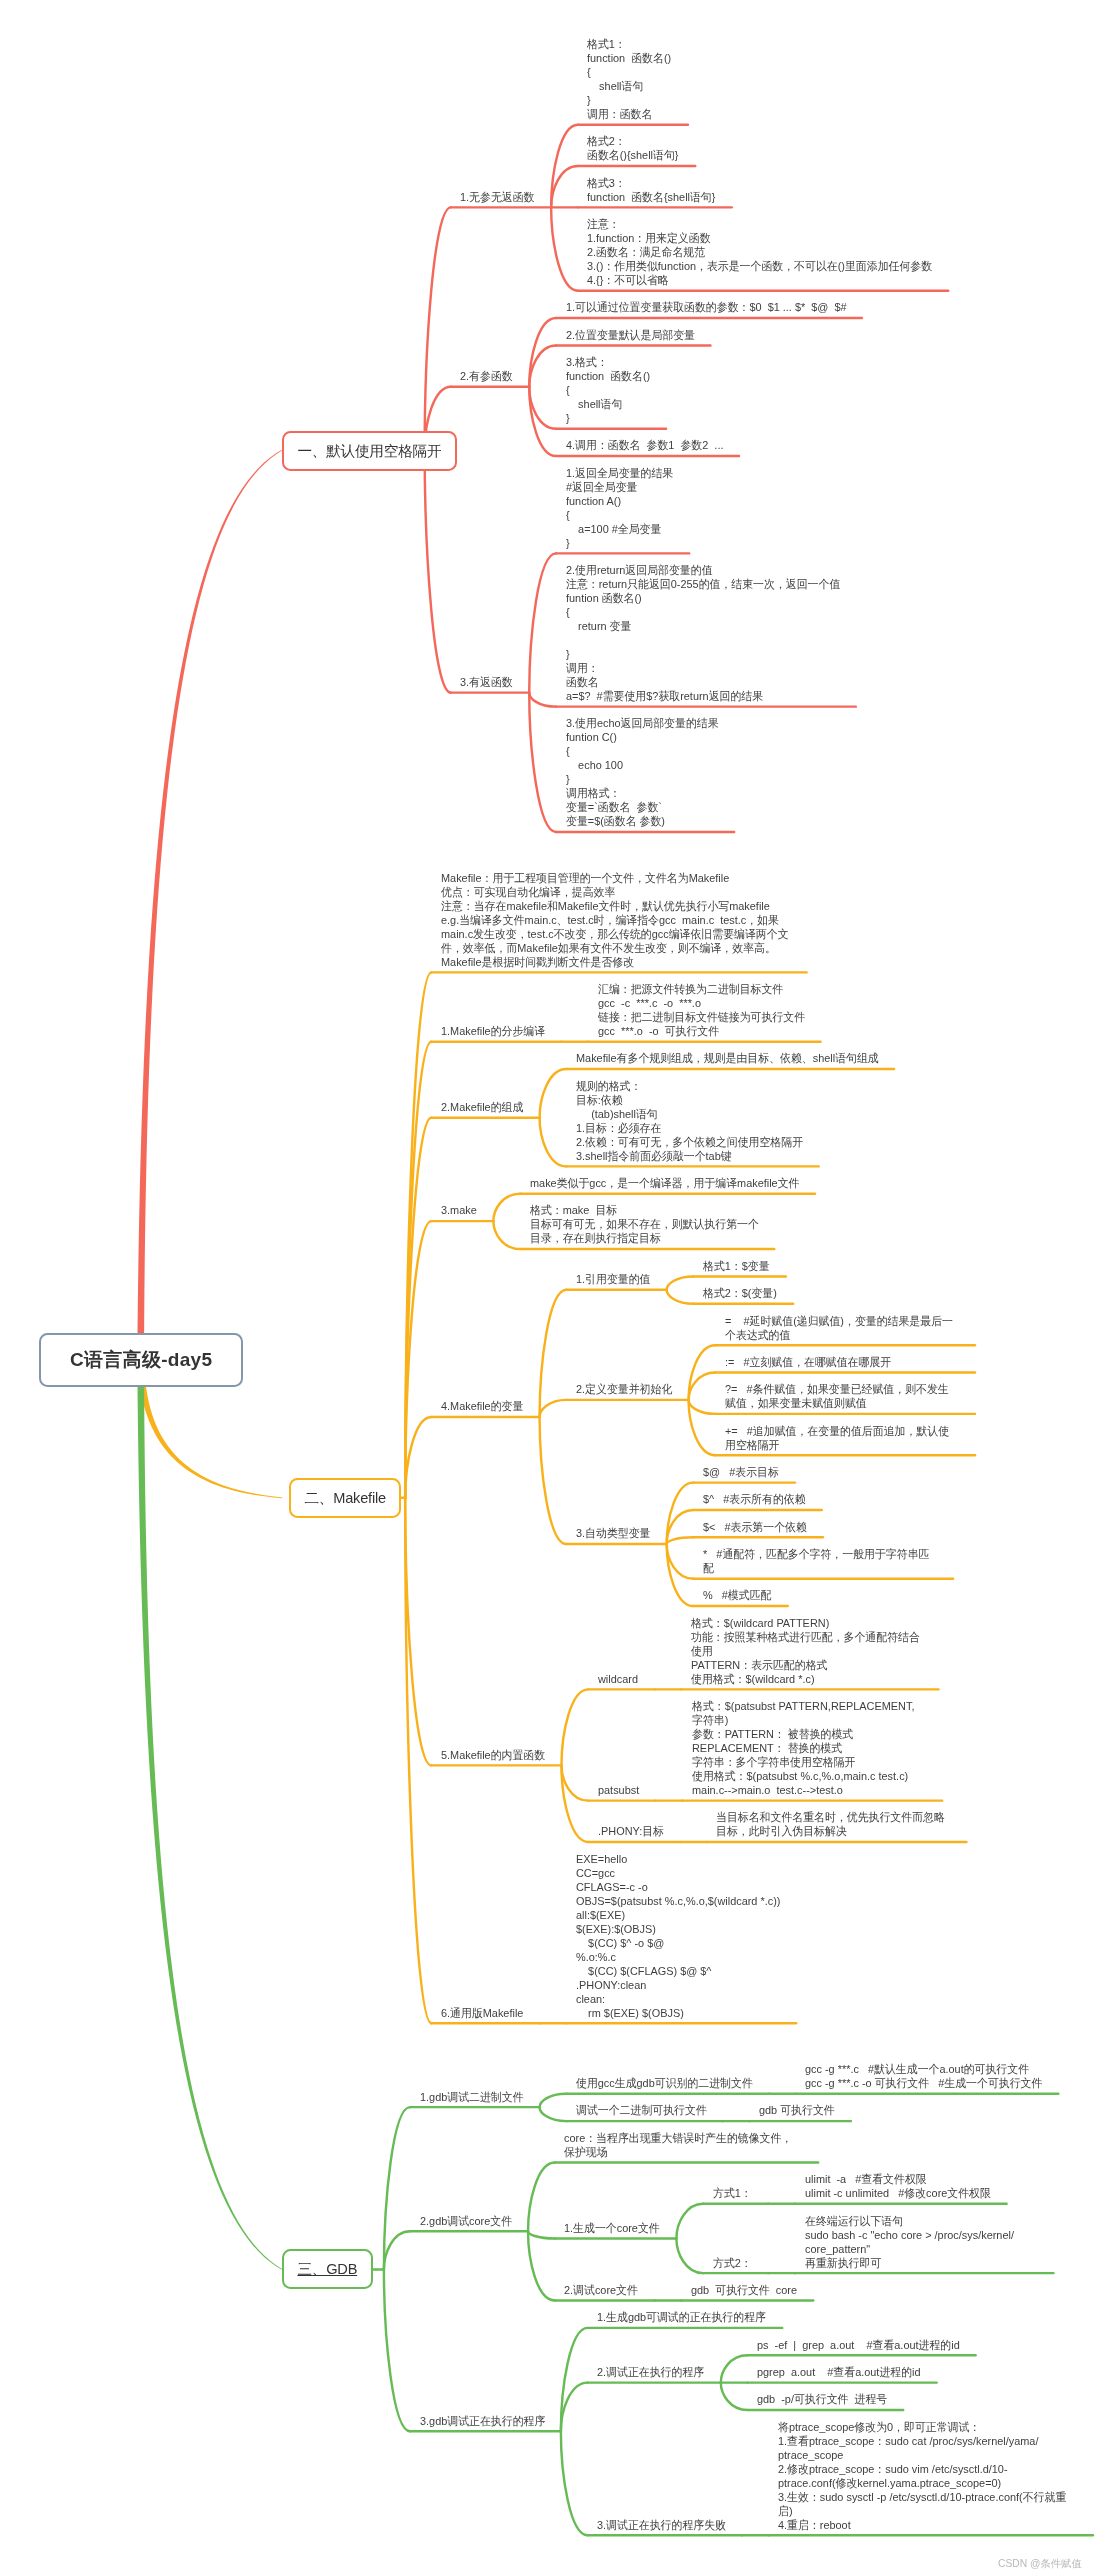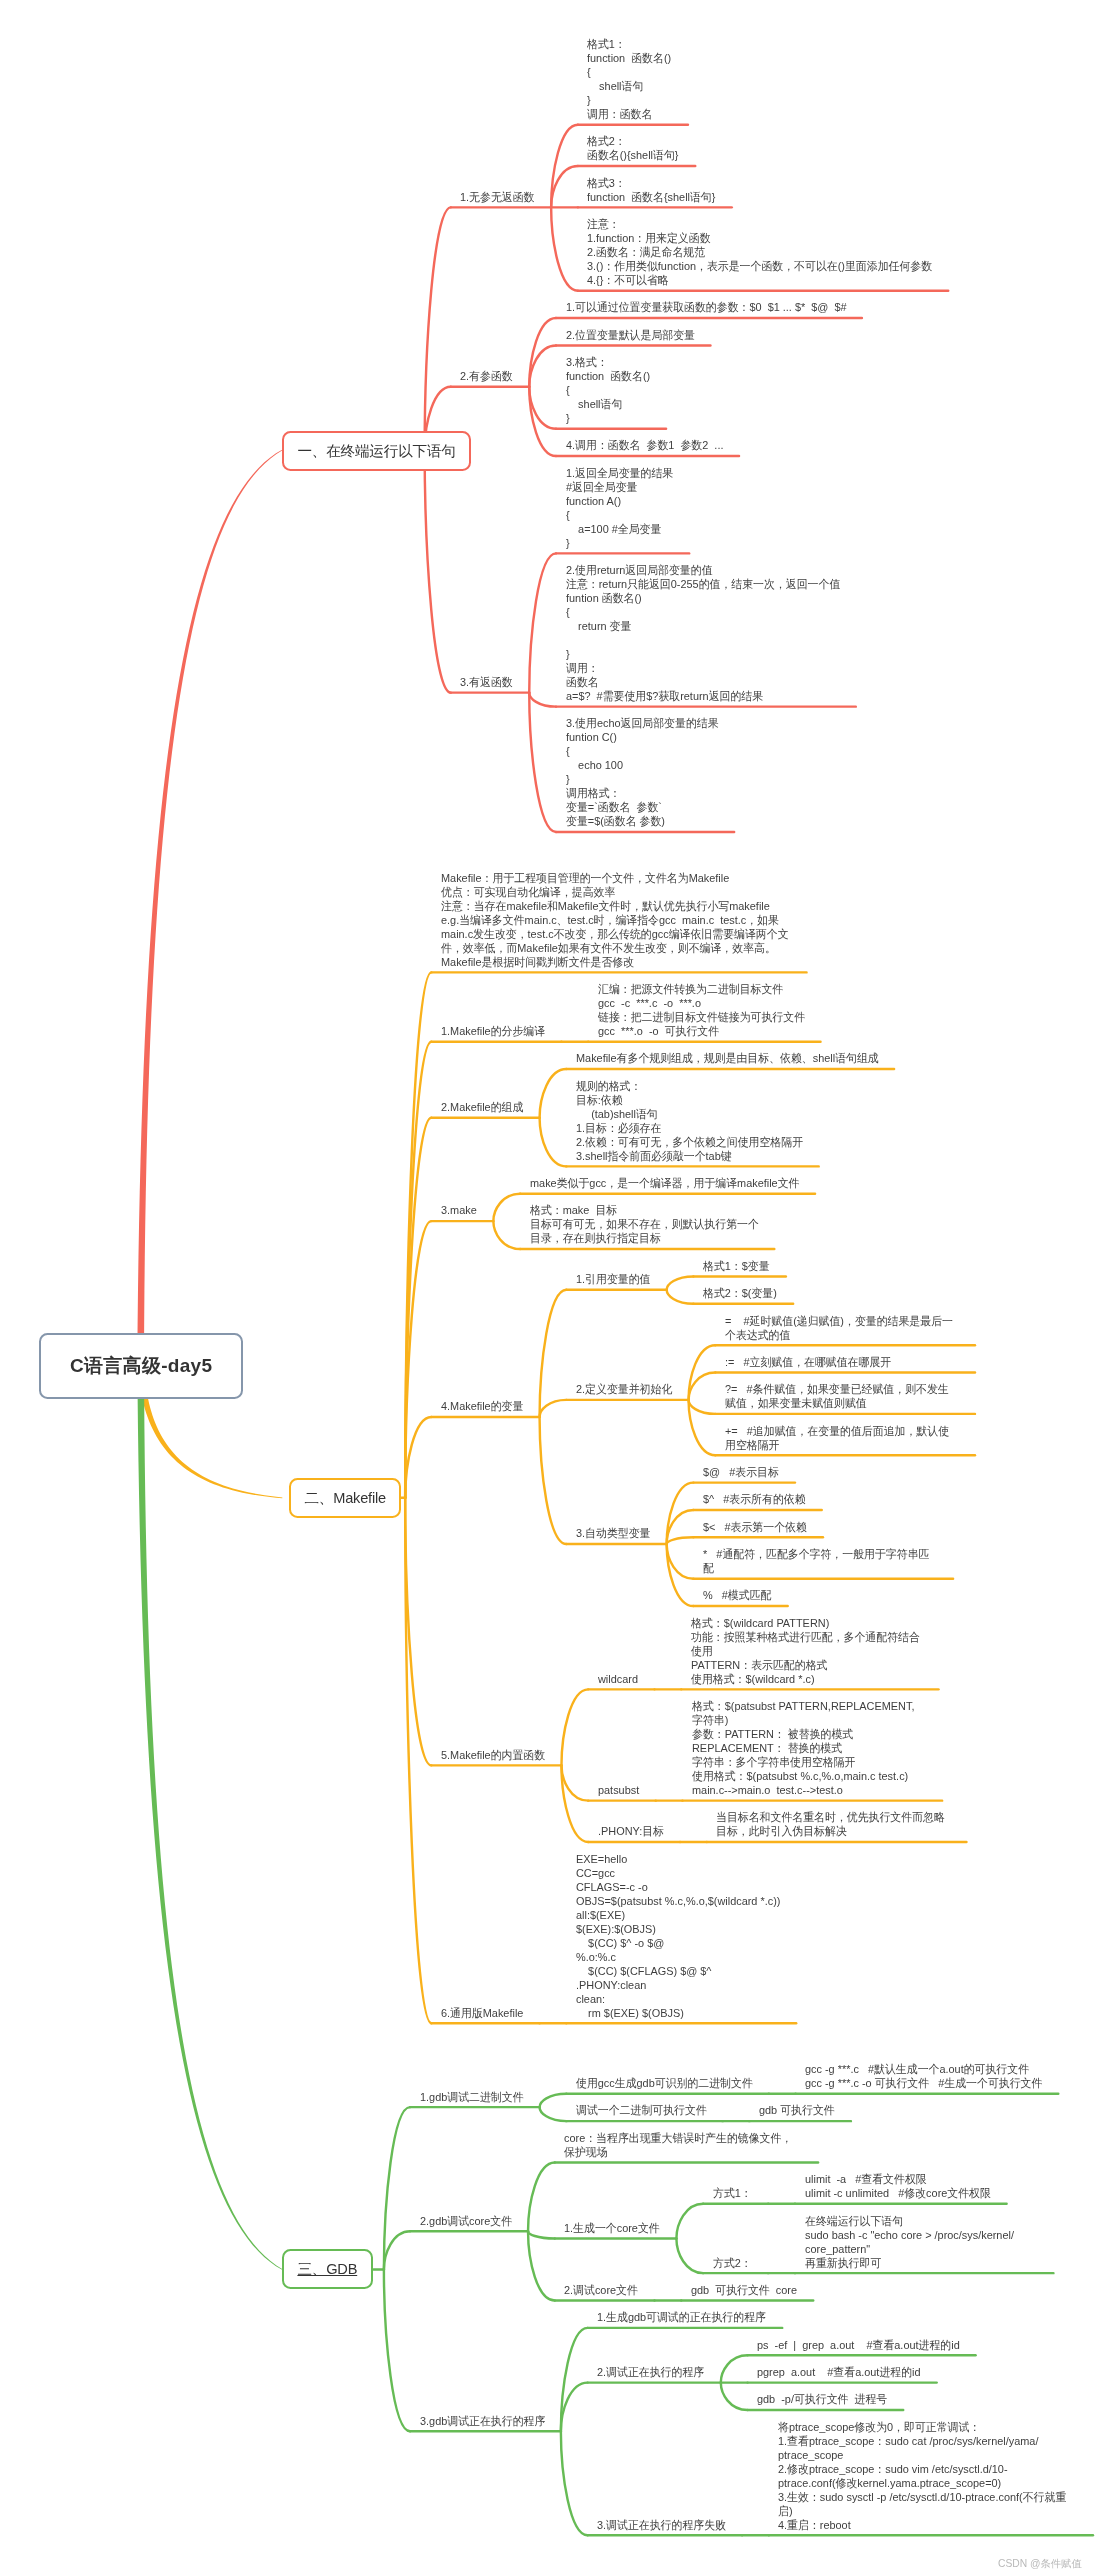--- a/index.html
+++ b/index.html
@@ -7,21 +7,21 @@
   body{width:1112px;height:2576px;position:relative;overflow:hidden;
        font-family:"Liberation Sans","DejaVu Sans",sans-serif;}
   #stage{position:absolute;left:0;top:0;width:1112px;height:2576px;}
   #links{position:absolute;left:0;top:0;width:1112px;height:2576px;}
   .nd{position:absolute;color:#3e3e3e;white-space:pre-wrap;font-size:11.6px;
       line-height:14px;letter-spacing:0px;transform:scaleX(0.94);
       transform-origin:left top;}
   .boxnode{position:absolute;box-sizing:border-box;background:#fff;
            display:flex;align-items:center;justify-content:center;white-space:pre;}
   .rootnode{border:2.1px solid #8596ab;border-radius:8.5px;font-size:19px;font-weight:bold;
-            color:#333333;padding:0 29px;height:66px;letter-spacing:0.3px;}
+            color:#333333;padding:0 29px;height:54px;letter-spacing:0.3px;}
   .secnode{border:2.7px solid;border-radius:8.5px;font-size:14.6px;color:#333333;letter-spacing:-0.2px;
            padding:0 13.4px;height:40px;}
   #watermark{position:absolute;font-size:10.3px;color:#b9b9b9;white-space:pre;left:998px;top:2557px;}
 </style>
 </head>
 <body>
 
 <div id="stage">
   <svg id="links" xmlns="http://www.w3.org/2000/svg" viewBox="0 0 1828 4236" width="1112" height="2576">
       <path d="M236.50 2236.03 L236.77 2178.66 L237.20 2122.45 L237.79 2067.41 L238.54 2013.52 L239.46 1960.80 L240.55 1909.22 L241.80 1858.80 L243.23 1809.52 L244.83 1761.38 L246.61 1714.39 L248.57 1668.53 L250.71 1623.80 L253.02 1580.20 L255.53 1537.73 L258.21 1496.39 L261.09 1456.16 L264.15 1417.05 L267.41 1379.06 L270.86 1342.17 L274.51 1306.40 L278.36 1271.72 L282.40 1238.15 L286.65 1205.68 L291.10 1174.30 L295.76 1144.01 L300.62 1114.80 L305.70 1086.69 L310.98 1059.65 L316.48 1033.69 L322.20 1008.80 L328.13 984.99 L334.29 962.25 L340.66 940.56 L347.26 919.94 L354.08 900.38 L361.13 881.87 L368.41 864.41 L375.92 848.00 L383.67 832.63 L391.65 818.29 L399.87 805.00 L408.33 792.73 L417.03 781.49 L425.97 771.27 L435.17 762.07 L444.62 753.88 L454.32 746.70 L464.29 740.53 L463.71 739.47 L453.54 745.53 L443.62 752.62 L433.94 760.74 L424.51 769.88 L415.32 780.07 L406.38 791.29 L397.68 803.55 L389.21 816.85 L380.99 831.19 L373.01 846.58 L365.26 863.01 L357.75 880.50 L350.47 899.04 L343.42 918.64 L336.59 939.30 L329.99 961.01 L323.62 983.80 L317.46 1007.65 L311.53 1032.58 L305.81 1058.58 L300.31 1085.65 L295.02 1113.81 L289.94 1143.05 L285.07 1173.38 L280.41 1204.81 L275.95 1237.32 L271.69 1270.93 L267.64 1305.65 L263.78 1341.46 L260.12 1378.39 L256.65 1416.42 L253.38 1455.57 L250.30 1495.83 L247.40 1537.21 L244.69 1579.72 L242.17 1623.35 L239.82 1668.11 L237.66 1714.01 L235.68 1761.04 L233.87 1809.21 L232.24 1858.52 L230.77 1908.98 L229.48 1960.59 L228.36 2013.35 L227.40 2067.26 L226.61 2122.34 L225.97 2178.57 L225.50 2235.97 Z" fill="#f4685a" stroke="none"></path>
@@ -164,21 +164,21 @@
       <path d="M1229 3918 L1540 3918" stroke="#66bb55" stroke-width="4" fill="none" stroke-linecap="round"></path>
       <path d="M1185 3918 C1185 3936.9,1199.96 3963,1229 3963" stroke="#66bb55" stroke-width="4" fill="none" stroke-linecap="round"></path>
       <path d="M1229 3963 L1485 3963" stroke="#66bb55" stroke-width="4" fill="none" stroke-linecap="round"></path>
       <path d="M922 3998 C922 4069.82,936.96 4169,966 4169" stroke="#66bb55" stroke-width="4" fill="none" stroke-linecap="round"></path>
       <path d="M966 4169 L1220 4169" stroke="#66bb55" stroke-width="4" fill="none" stroke-linecap="round"></path>
       <path d="M1220 4169 C1220 4169,1234.96 4169,1264 4169" stroke="#66bb55" stroke-width="4" fill="none" stroke-linecap="round"></path>
       <path d="M1264 4169 L1797 4169" stroke="#66bb55" stroke-width="4" fill="none" stroke-linecap="round"></path>
     </svg>
   <div id="nodes">
       <div class="boxnode rootnode" style="left: 39px; top: 1333px;"><span>C语言高级-day5</span></div>
-      <div class="boxnode secnode" style="border-color: rgb(244, 104, 90); left: 282px; top: 431px;"><span>一、在终端运行以下语句</span></div>
+      <div class="boxnode secnode" style="border-color: rgb(244, 104, 90); left: 282px; top: 431px;"><span>一、默认使用空格隔开</span></div>
       <div class="nd" style="left: 460px; top: 190px;">1.无参无返函数</div>
       <div class="nd" style="left: 587px; top: 37px;">格式1：
 function  函数名()
 {
     shell语句
 }
 调用：函数名</div>
       <div class="nd" style="left: 587px; top: 134px;">格式2：
 函数名(){shell语句}</div>
       <div class="nd" style="left: 587px; top: 176px;">格式3：

